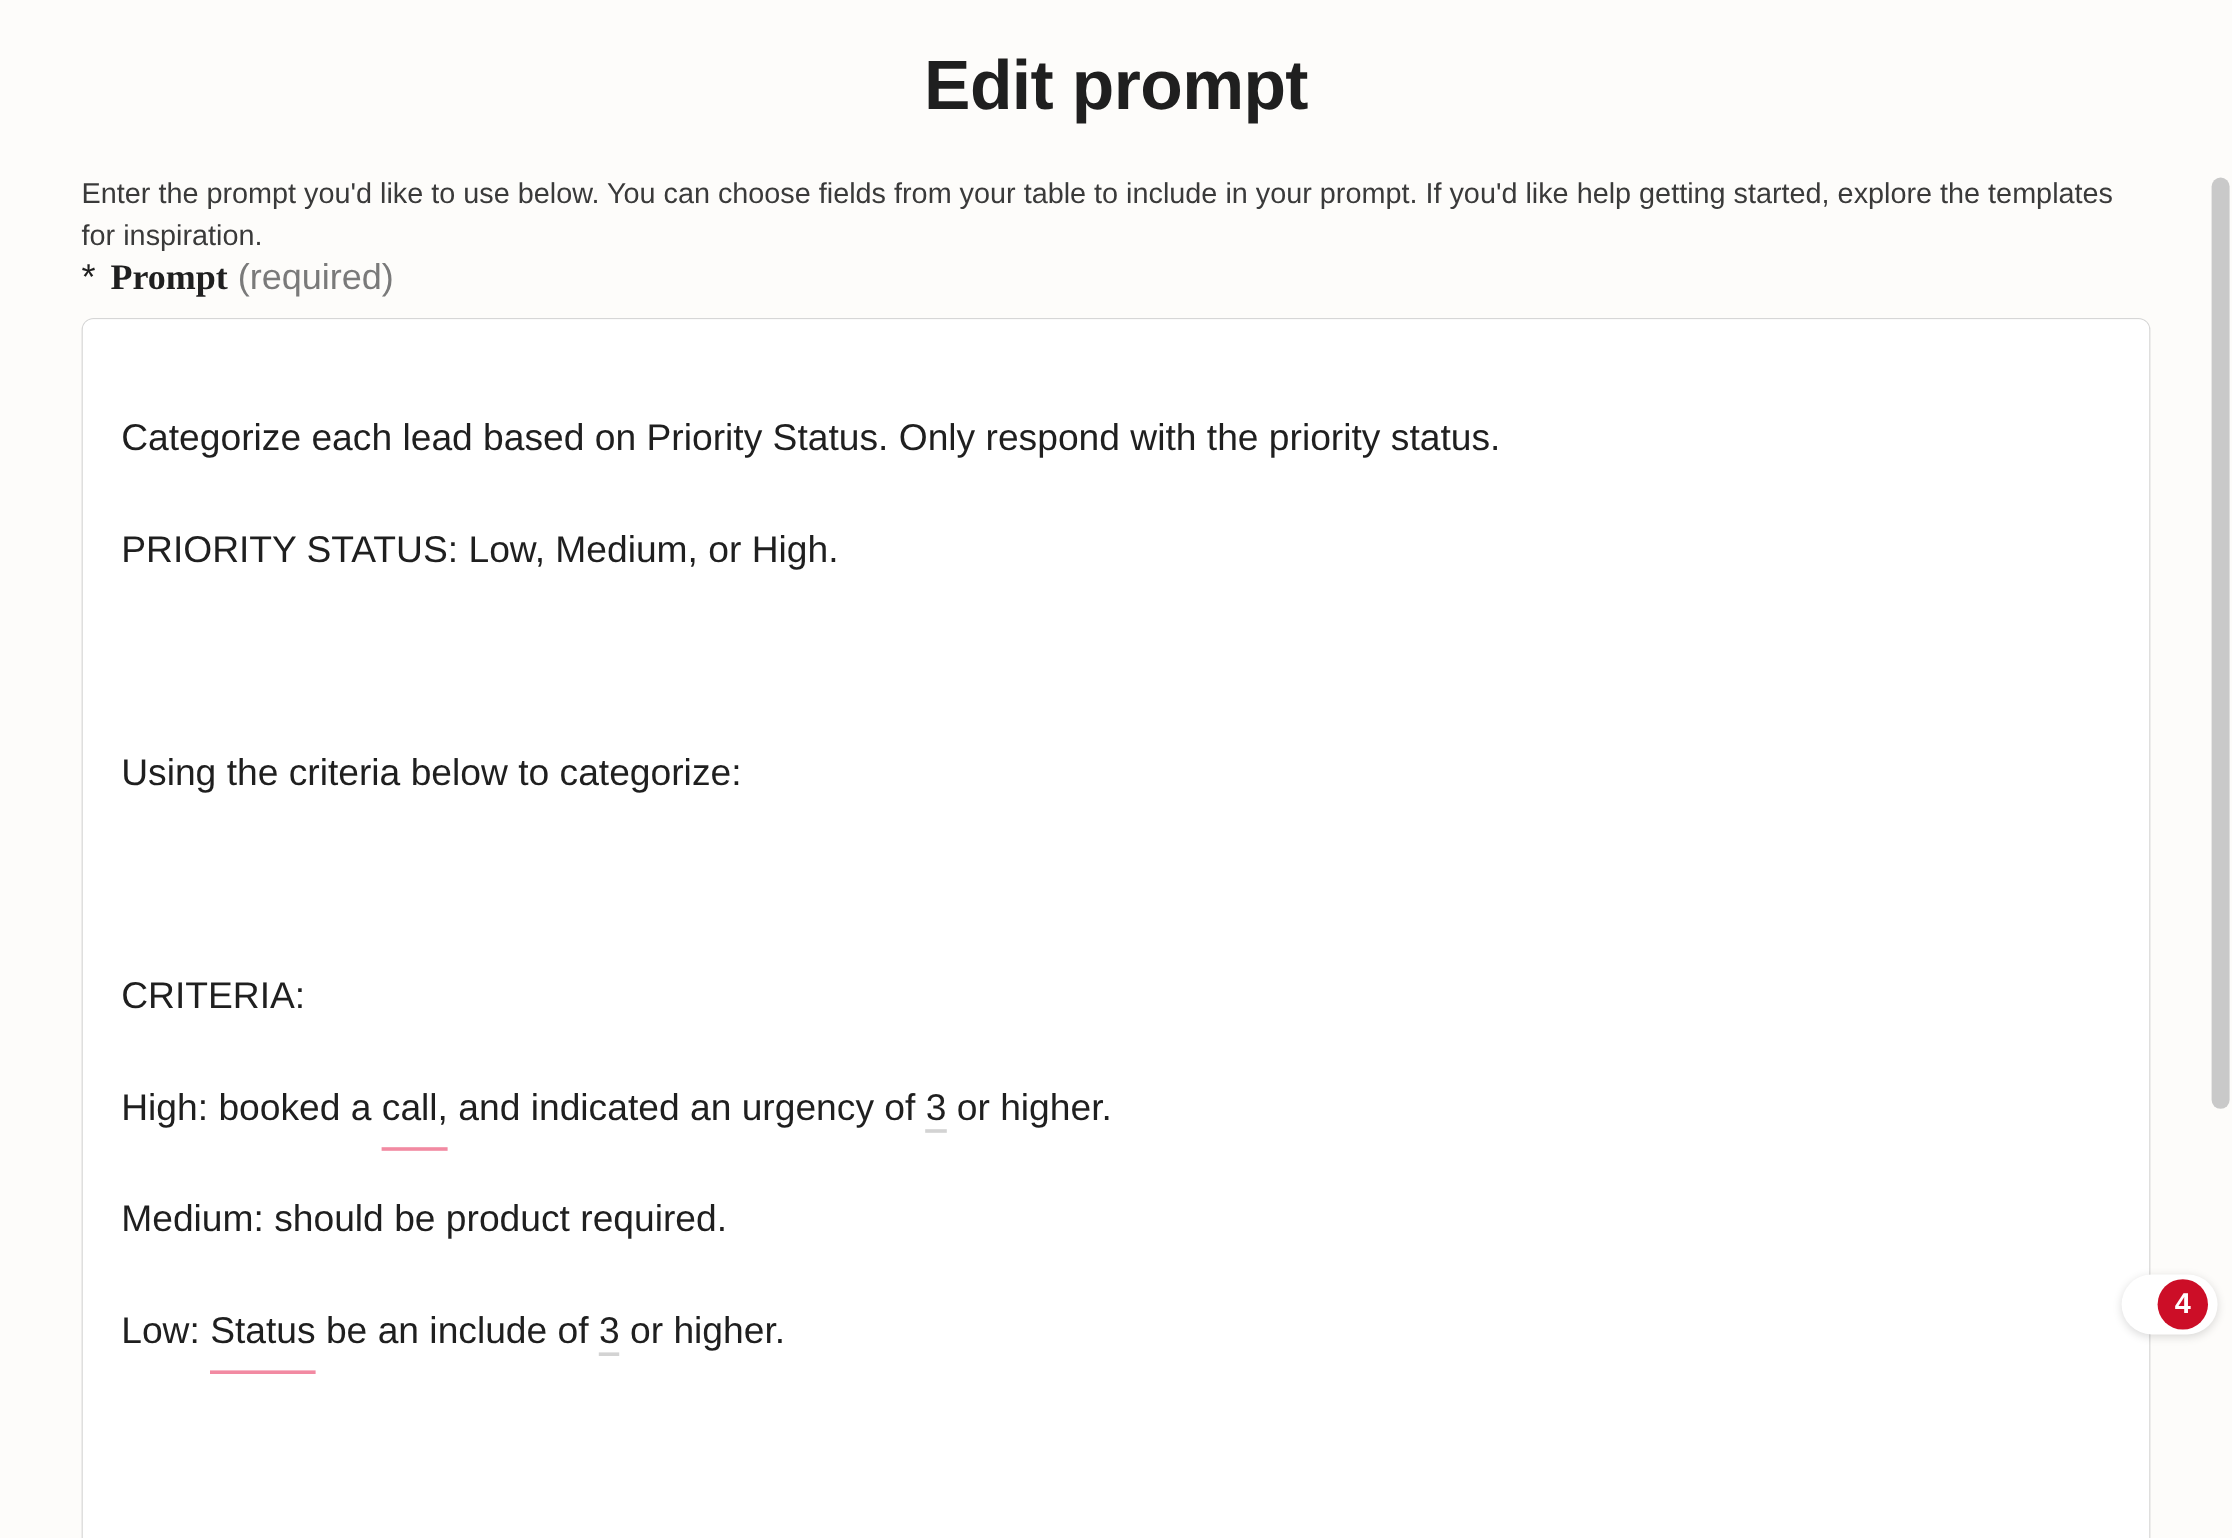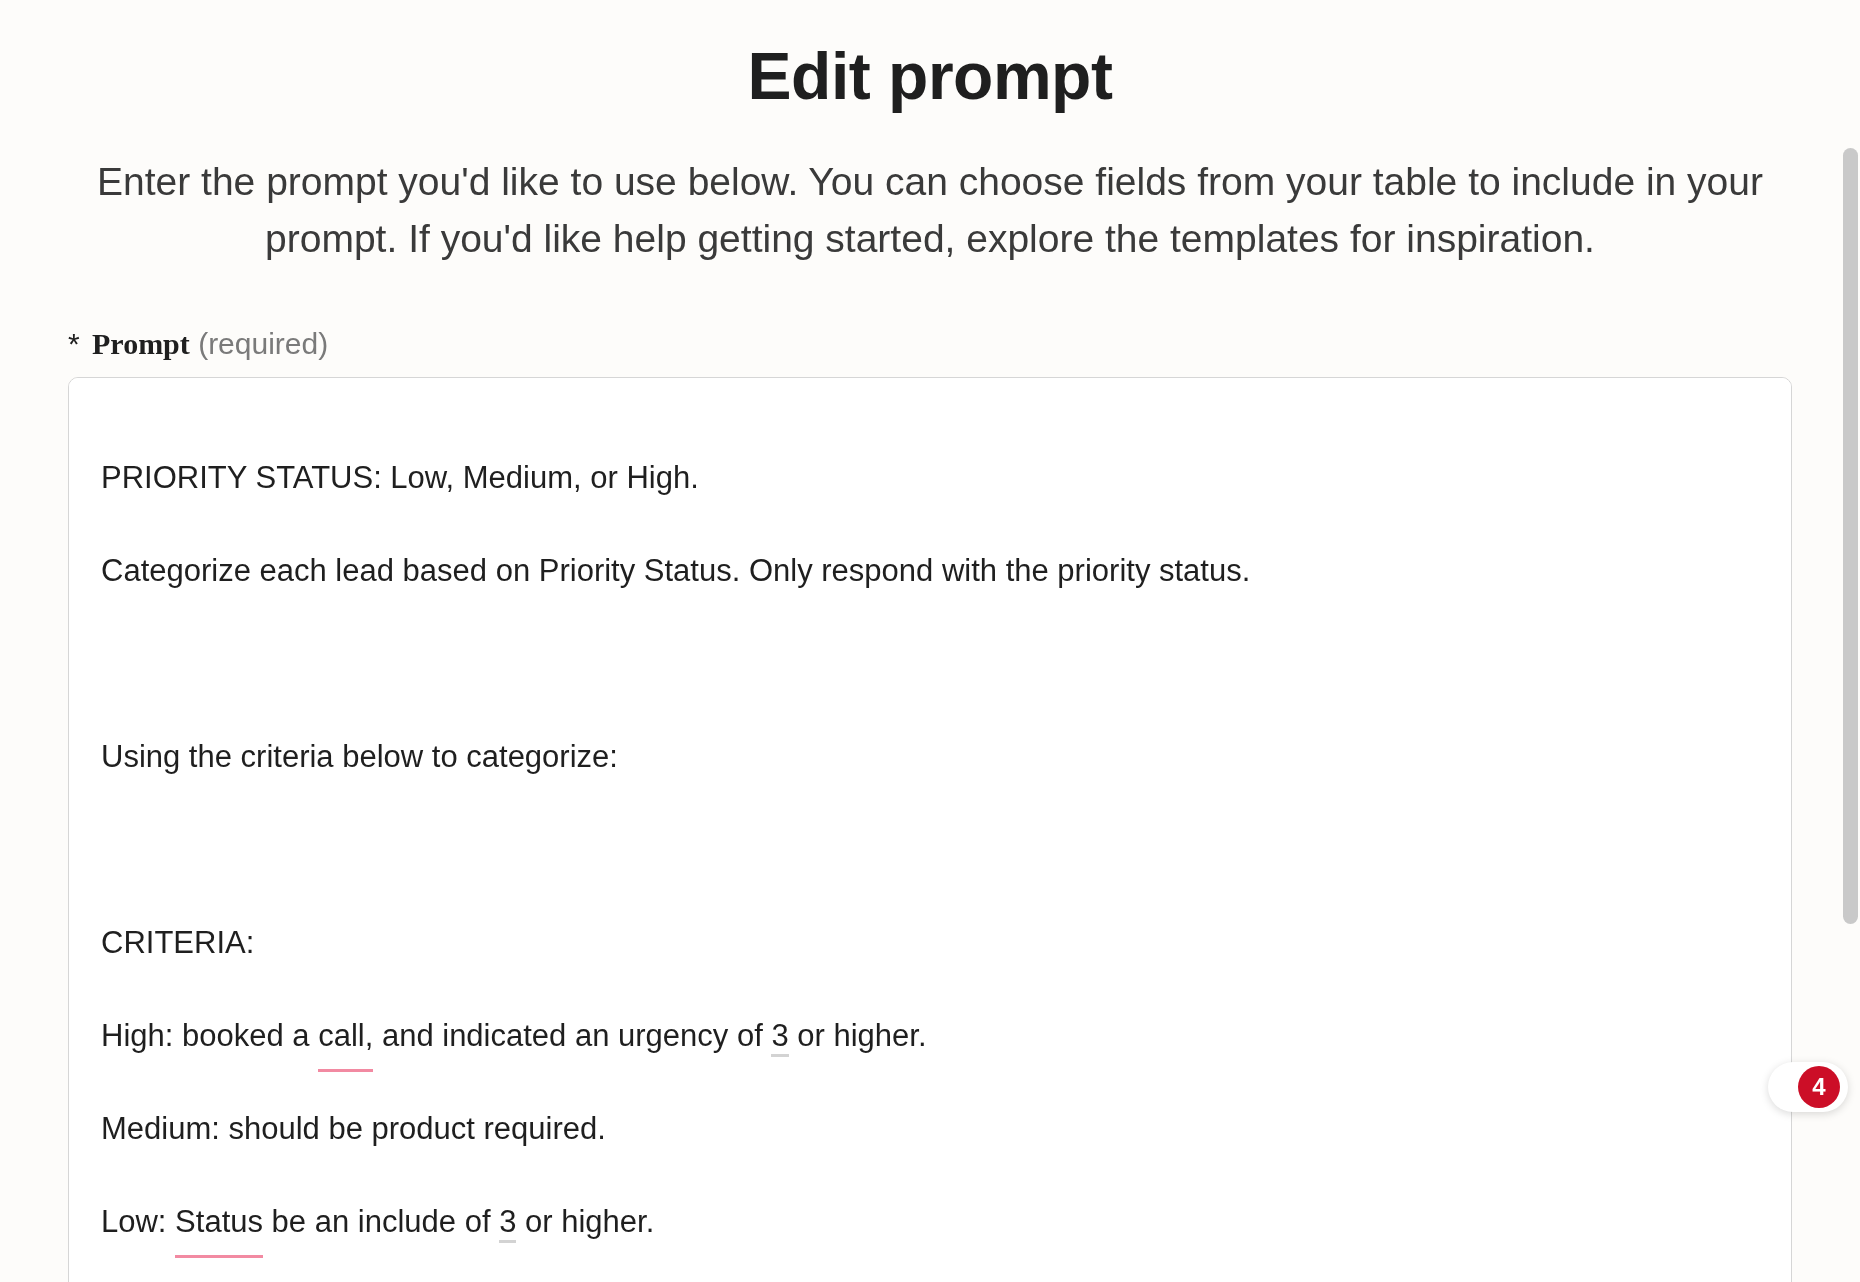--- a/index.html
+++ b/index.html
@@ -15,33 +15,31 @@
       height: 1282px;
       position: relative;
       overflow: hidden;
     }
     .container {
       padding: 38px 68px 0 68px;
       height: 100%;
       position: relative;
     }
     .page-title {
-      font-size: 66px;
+      font-size: 58px;
       font-weight: 700;
       text-align: center;
       margin-bottom: 40px;
       letter-spacing: -0.5px;
     }
     .description {
-      font-size: 39px;
+      font-size: 24px;
       line-height: 1.45;
       color: #3a3a3a;
-      margin-bottom: 60px;
       font-weight: 400;
-      text-align: center;
     }
     .field-label-row {
       font-size: 30px;
       margin-bottom: 16px;
     }
     .field-label-row .asterisk {
       color: #1f1f1f;
       margin-right: 4px;
     }
     .field-label-row .label-text {
@@ -124,22 +122,22 @@
   <p class="description">Enter the prompt you'd like to use below. You can choose fields from your table to include in your prompt. If you'd like help getting started, explore the templates for inspiration.</p>
 
   <div class="field-label-row">
     <span class="asterisk">*</span>
     <span class="label-text">Prompt</span>
     <span class="required-text">(required)</span>
   </div>
 
   <div class="prompt-box">
     <div class="prompt-content">
+<div class="prompt-line">Categorize each lead based on Priority Status. Only respond with the priority status.</div>
 <div class="prompt-line">PRIORITY STATUS: Low, Medium, or High.</div>
-<div class="prompt-line">Categorize each lead based on Priority Status. Only respond with the priority status.</div>
 <div class="prompt-line"></div>
 <div class="prompt-line">Using the criteria below to categorize:</div>
 <div class="prompt-line"></div>
 <div class="prompt-line">CRITERIA:</div>
 <div class="prompt-line"><span>High: booked a </span><span class="underline-red">call,</span><span> and indicated an urgency of </span><span class="underline-grey">3</span><span> or higher.</span></div>
 <div class="prompt-line">Medium: should be product required.</div>
 <div class="prompt-line"><span>Low: </span><span class="underline-red">Status</span><span> be an include of </span><span class="underline-grey">3</span><span> or higher.</span></div>
 <div class="prompt-line"></div>
 
 

